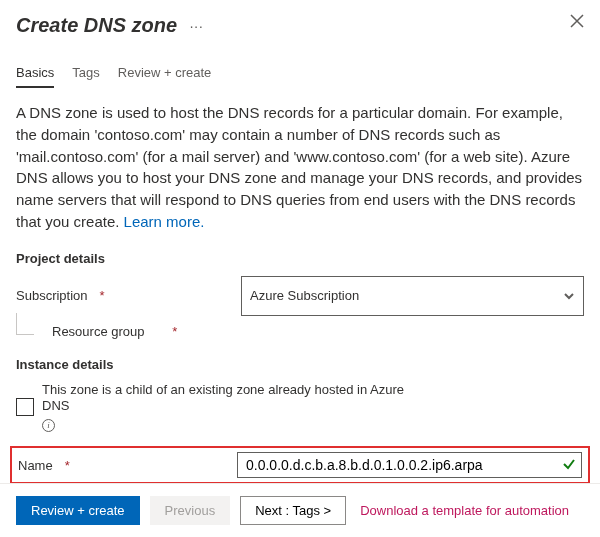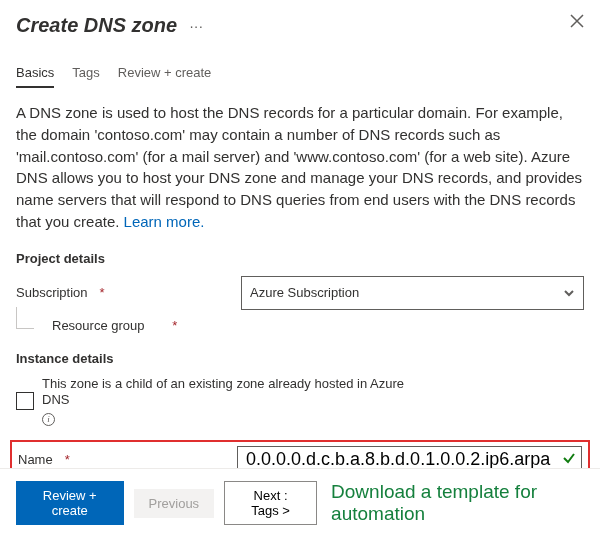--- a/index.html
+++ b/index.html
@@ -30,21 +30,21 @@
 
   .field-row { display: flex; align-items: center; margin-bottom: 8px; }
   .field-label { width: 225px; font-size: 13px; display: flex; align-items: center; gap: 12px; }
   .field-label .req { color: #a4262c; }
   .indent { display:flex; align-items:center; }
   .indent-line { display:inline-block; width:18px; height:22px; border-left:1px solid #c8c6c4; border-bottom:1px solid #c8c6c4; margin-right:6px; margin-top:-14px; }
 
   .control { flex: 1; position: relative; }
   .select {
     display: flex; align-items: center; justify-content: space-between;
-    border: 1px solid #605e5c; padding: 4px 8px; height: 34px; cursor: pointer;
+    border: 1px solid #605e5c; padding: 4px 8px; height: 40px; cursor: pointer;
     background: #fff; font-size: 13px;
   }
   .select.purple { border-color: #6b2fbf; }
   .select.disabled { background: #f3f2f1; color: #a19f9d; border-color: #c8c6c4; cursor: default; }
   .chev { width: 12px; height: 12px; }
   .chev svg { width: 12px; height: 12px; stroke: #605e5c; stroke-width: 2; fill: none; }
 
   .link-small { color: #0066b8; font-size: 12.5px; margin-top: 4px; display: inline-block; cursor: pointer; }
 
   .checkbox-row { display: flex; align-items: center; gap: 8px; margin-bottom: 14px; }
@@ -52,36 +52,36 @@
   .checkbox-label { font-size: 13px; line-height: 1.3; max-width: 380px; display:flex; align-items:flex-end; gap:4px; flex-wrap:wrap; }
 
   .highlight-row {
     display: flex; align-items: center;
     border: 2px solid #e02f2f; padding: 4px 4px; margin: 0 -6px 12px -6px;
   }
   .highlight-row .field-label { width: 221px; padding-left:2px; }
   .highlight-row .control { padding-right:2px; }
   .text-input {
     width: 100%; border: 1px solid #605e5c; height: 26px; padding: 4px 26px 4px 8px;
-    font-size: 18px; font-family: inherit;
+    font-size: 14px; font-family: inherit;
   }
   .valid-check { position:absolute; right:8px; top:5px; color:#107c10; }
   .valid-check svg { width:14px; height:14px; stroke:#107c10; stroke-width:2; fill:none; }
 
   .info-icon { width:13px; height:13px; border:1px solid #605e5c; border-radius:50%; display:inline-flex; align-items:center; justify-content:center; font-size:9px; color:#605e5c; font-style:italic; font-family:serif; cursor:help; }
 
   .footer {
     position: absolute; left: 0; right: 0; bottom: 0;
     border-top: 1px solid #edebe9; padding: 12px 16px; background:#fff;
     display: flex; align-items: center; gap: 10px;
   }
   .btn { padding: 6px 14px; font-size: 13px; border: 1px solid #8a8886; background: #fff; cursor: pointer; }
   .btn.primary { background: #0066b8; border-color: #0066b8; color: #fff; }
   .btn.disabled { background: #f3f2f1; color: #a19f9d; border-color: #f3f2f1; cursor: default; }
-  .footer-link { color: #15803d; text-decoration: none; margin-left: 4px; font-size: 19px; cursor:pointer; }
+  .footer-link { color: #be185d; text-decoration: none; margin-left: 4px; font-size: 13px; cursor:pointer; }
 </style>
 </head>
 <body>
 
 <div class="header">
   <div class="title">Create DNS zone</div>
   <div class="ellipsis">···</div>
   <div class="close">
     <span>
       <svg viewBox="0 0 14 14">

